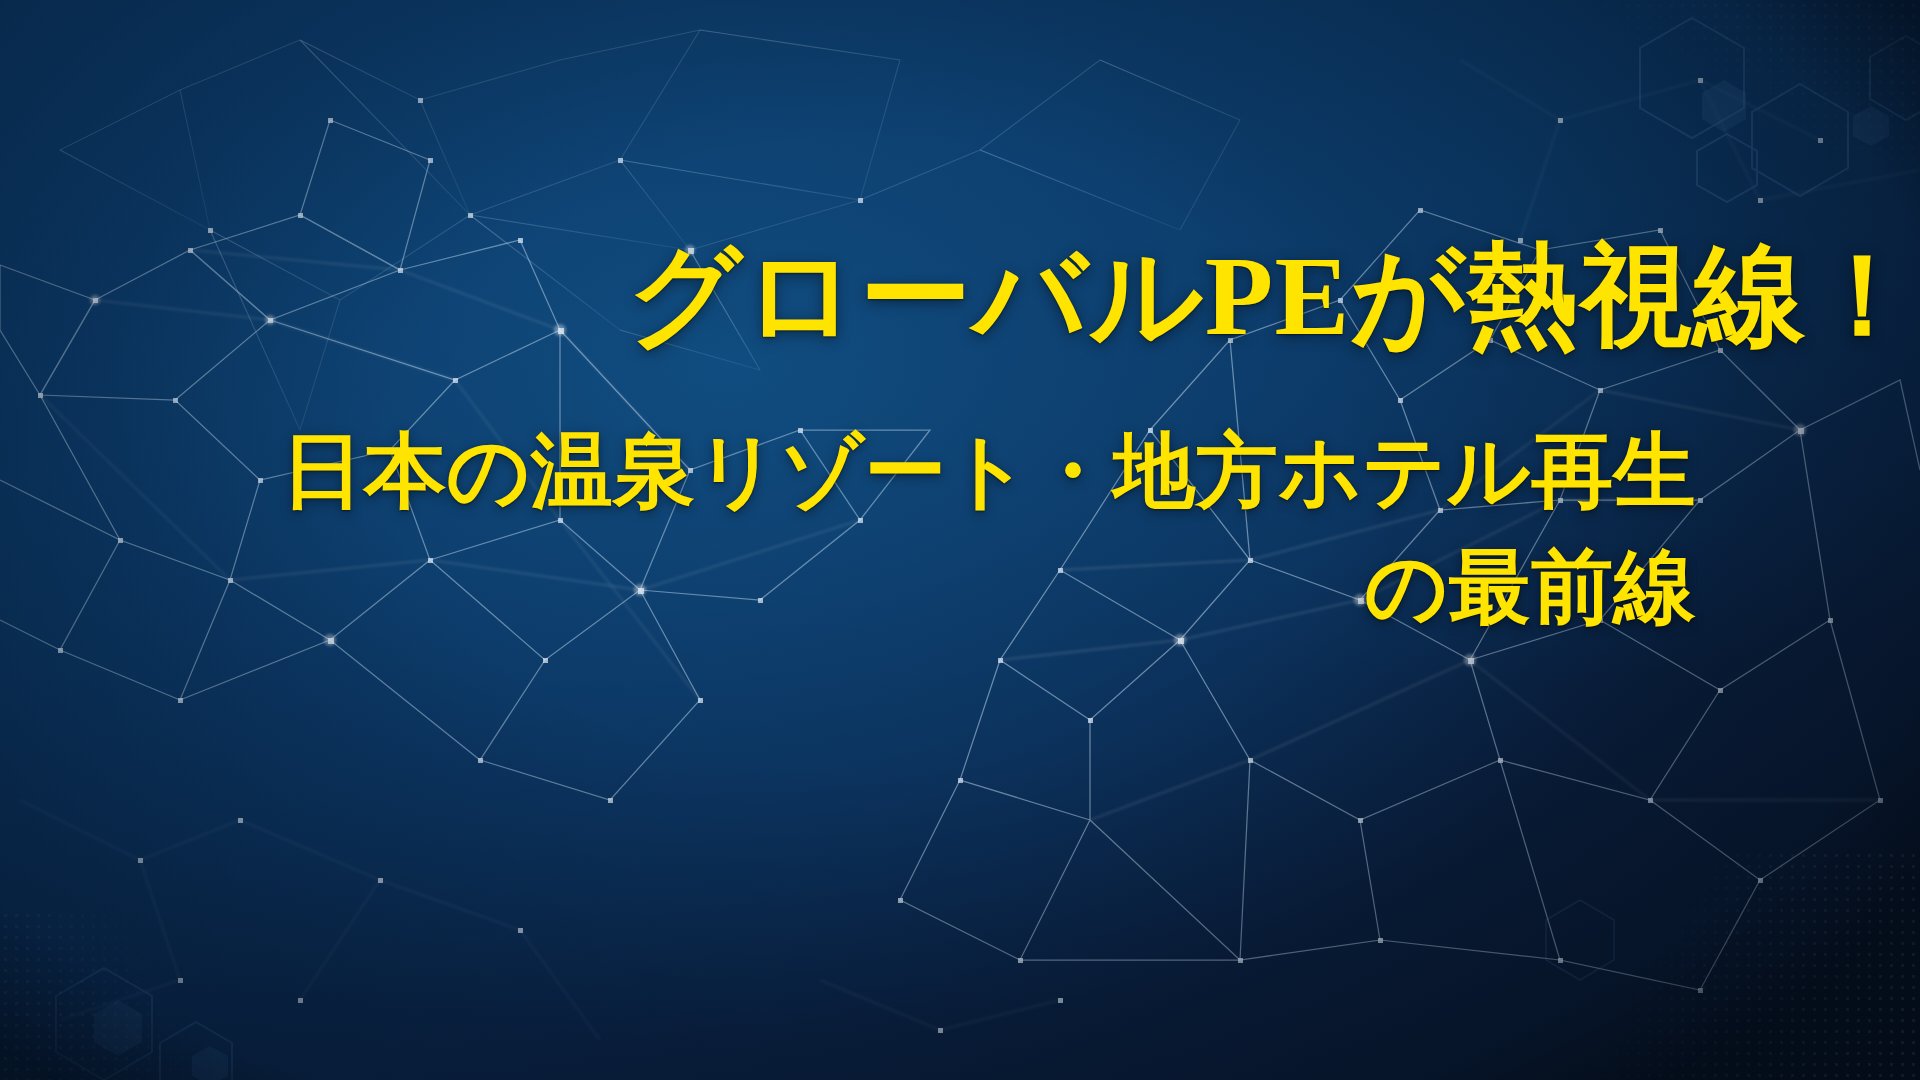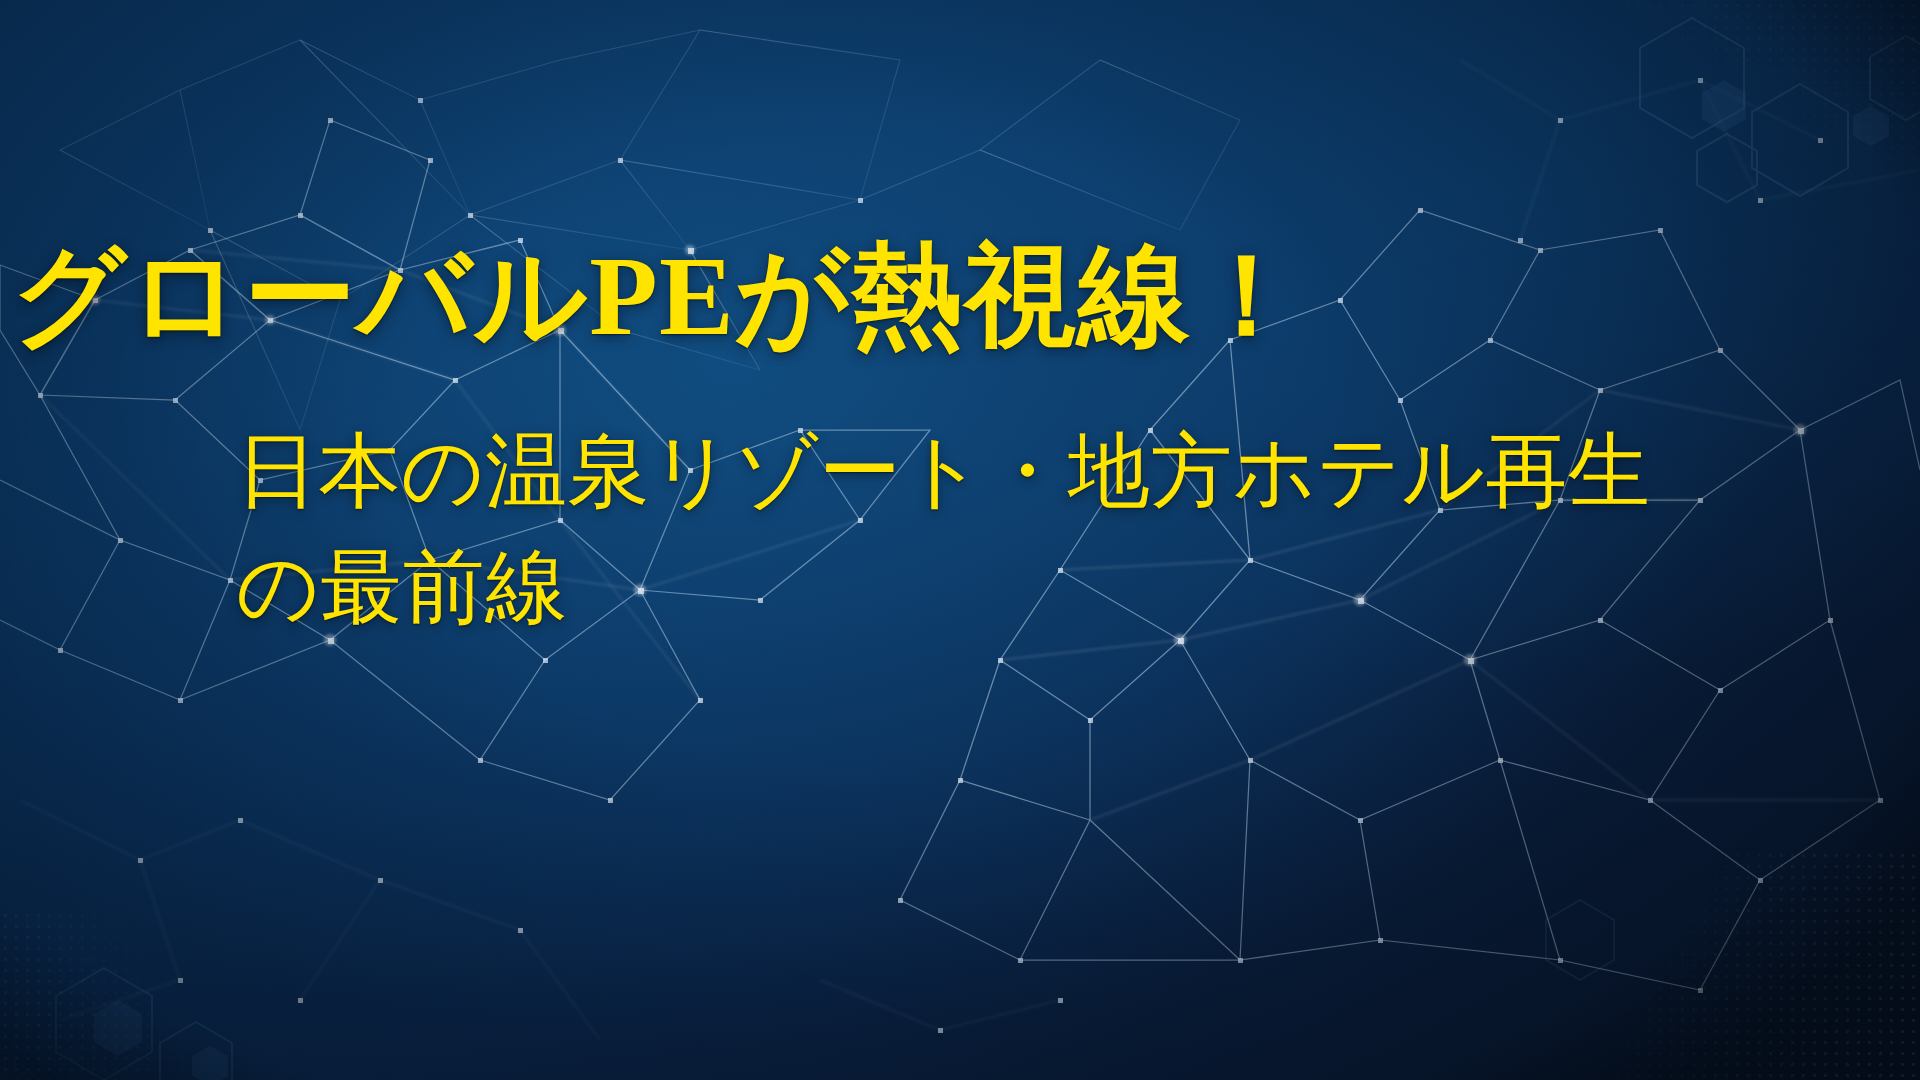--- a/index.html
+++ b/index.html
@@ -51,38 +51,38 @@
   .vignette {
     position:absolute; inset:0; pointer-events:none;
     background: radial-gradient(ellipse 1250px 820px at 45% 42%, rgba(0,0,0,0) 38%, rgba(3,12,26,0.42) 88%, rgba(2,8,18,0.72) 100%);
   }
 
   
   .textwrap {
     position: absolute;
     left: 12px; right: 0;
     top: 232px;
-    text-align: left;
+    text-align: right;
     z-index: 6;
   }
   .main-title {
     color: #FFE400;
     font-size: 112px;
     line-height: 1.16;
     font-weight: 700;
     letter-spacing: 0.012em;
     margin: 0;
     text-shadow: 0 3px 14px rgba(0,0,0,0.42), 0 1px 2px rgba(0,0,0,0.5);
     white-space: nowrap;
   }
   .subtitle {
     color: #FFE400;
     font-size: 82px;
     line-height: 1.42;
-    font-weight: 400;
+    font-weight: 700;
     margin: 52px auto 0;
     max-width: 1460px;
     letter-spacing: 0.005em;
     text-shadow: 0 3px 12px rgba(0,0,0,0.40), 0 1px 2px rgba(0,0,0,0.5);
   }
 </style>
 </head>
 <body>
 
 <div id="slide">

